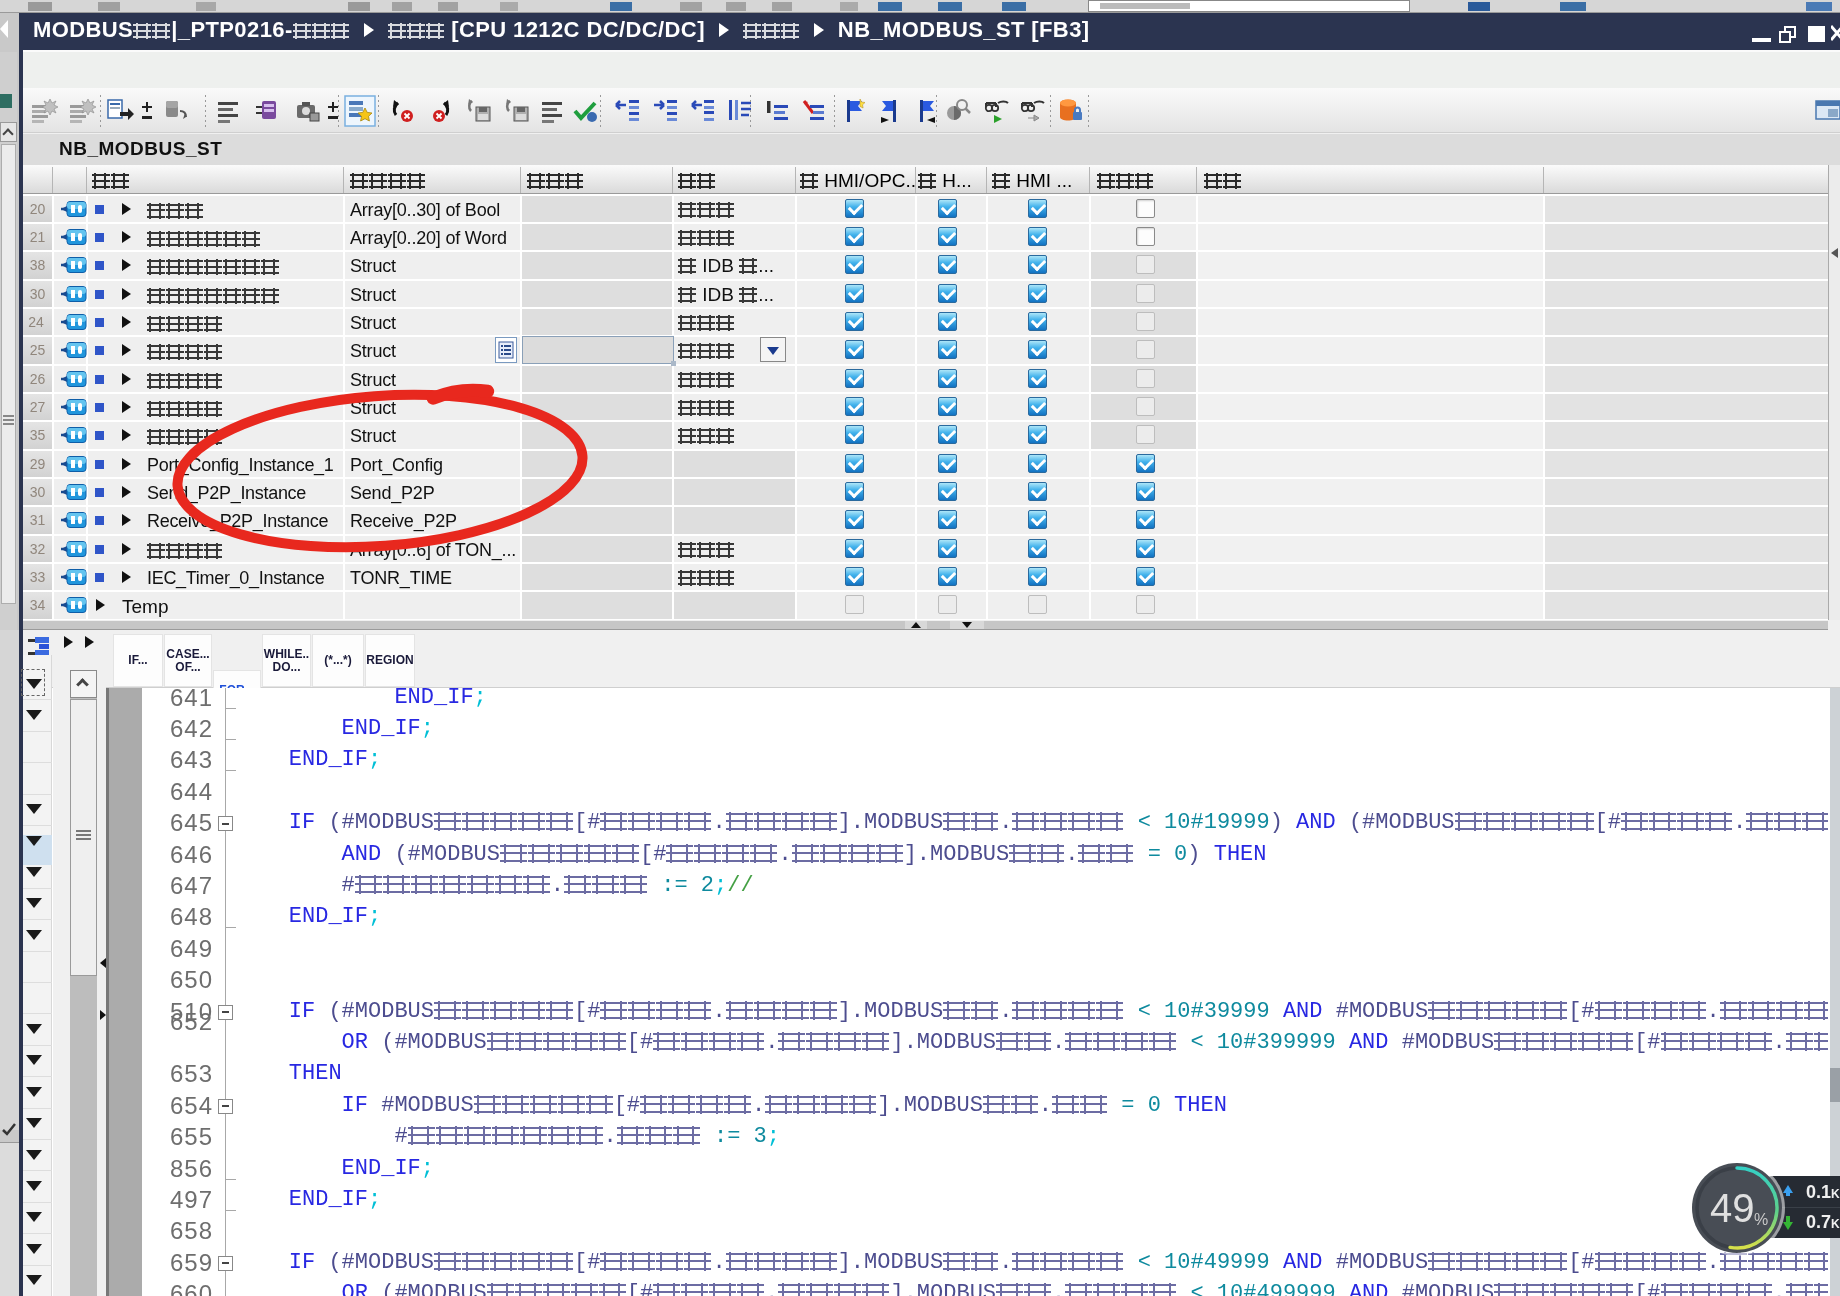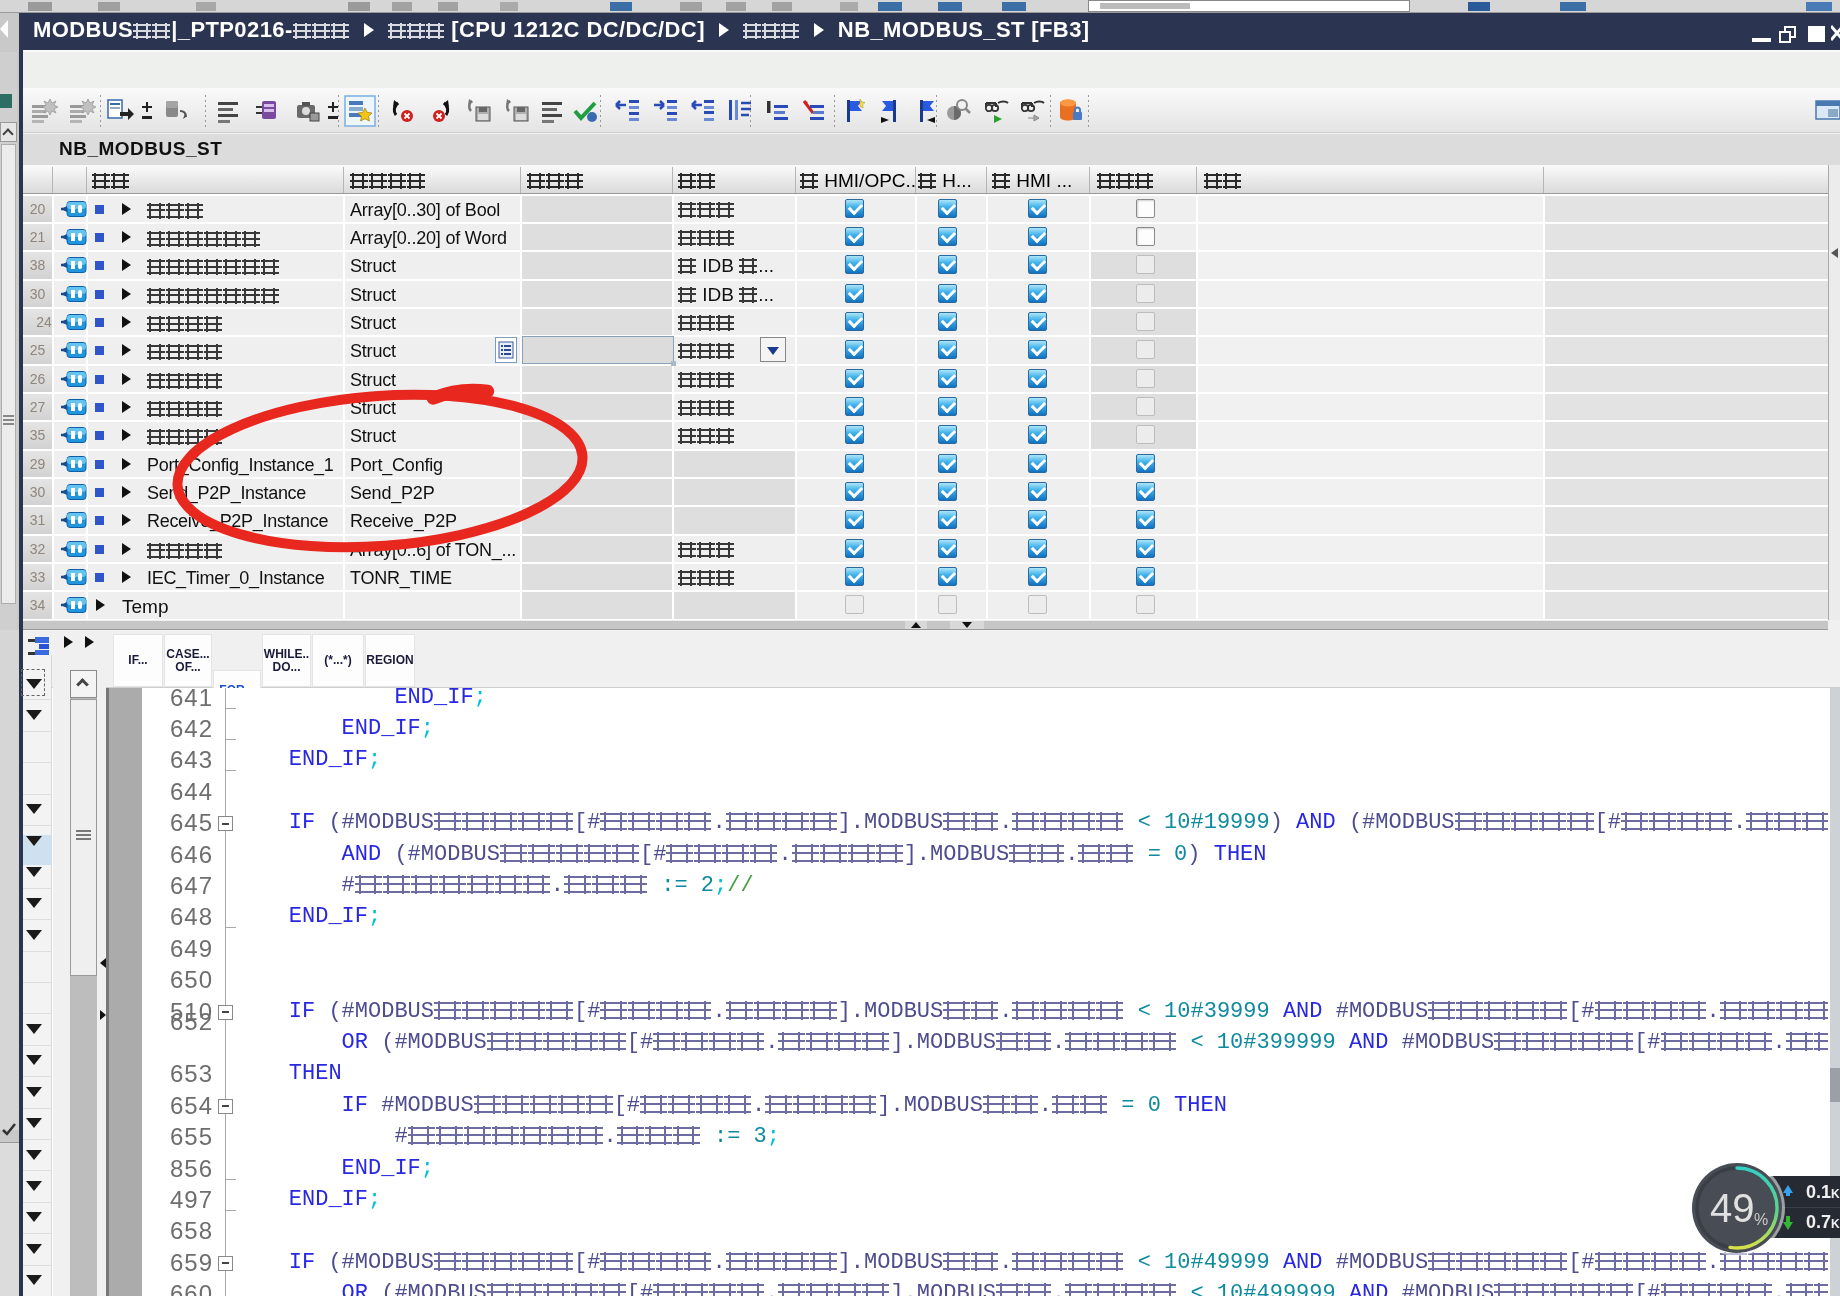--- a/index.html
+++ b/index.html
@@ -423,21 +423,21 @@
 <div class="cell" style="left:65px;width:255px;background:#efefef"></div>
 <div class="cell" style="left:322px;width:175px;background:#efefef"></div>
 <div class="cell" style="left:499px;width:150px;background:#dedede"></div>
 <div class="cell" style="left:651px;width:121px;background:#efefef"></div>
 <div class="cell" style="left:774px;width:118px;background:#efefef"></div>
 <div class="cell" style="left:894px;width:69px;background:#efefef"></div>
 <div class="cell" style="left:965px;width:101px;background:#efefef"></div>
 <div class="cell" style="left:1068px;width:105px;background:#dedede"></div>
 <div class="cell" style="left:1175px;width:345px;background:#f1f1f1"></div>
 <div class="cell" style="left:1522px;width:283px;background:#e3e3e3"></div>
-<div class="a num" style="left:8px;top:0;width:26px">24</div>
+<div class="a num" style="left:0;top:0;width:26px">24</div>
 <svg class="a" style="left:37px;top:4px" width="27" height="18" viewBox="0 0 27 18">
       <path d="M1 9l8-4v8z" fill="#1a4a8e"></path>
       <path d="M1 9h7" stroke="#1a4a8e" stroke-width="2.5"></path>
       <rect x="7" y="1.5" width="19" height="15" rx="3" fill="#2196dc" stroke="#0f5ea8"></rect>
       <rect x="7" y="2" width="19" height="7" rx="3" fill="#64c4ef"></rect>
       <rect x="11" y="5" width="4" height="8" fill="#fff"></rect>
       <rect x="18" y="5" width="4" height="8" rx="2" fill="#fff"></rect>
     </svg>
 <div class="a" style="left:72px;top:9px;width:9px;height:9px;background:#2f55c8"></div>
 <div class="tri" style="left:99px;top:7px;border-top:6px solid transparent;border-bottom:6px solid transparent;border-left:9px solid #111"></div>

